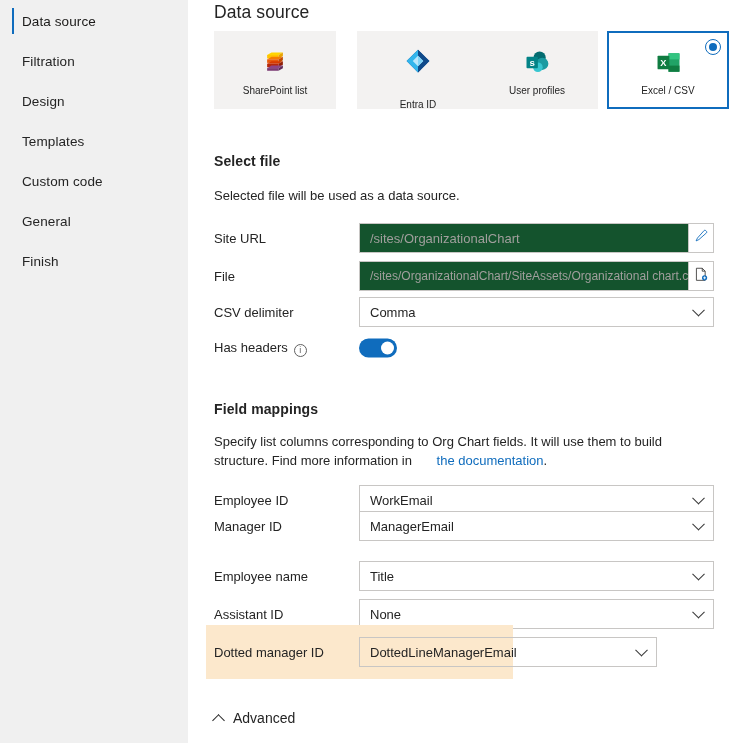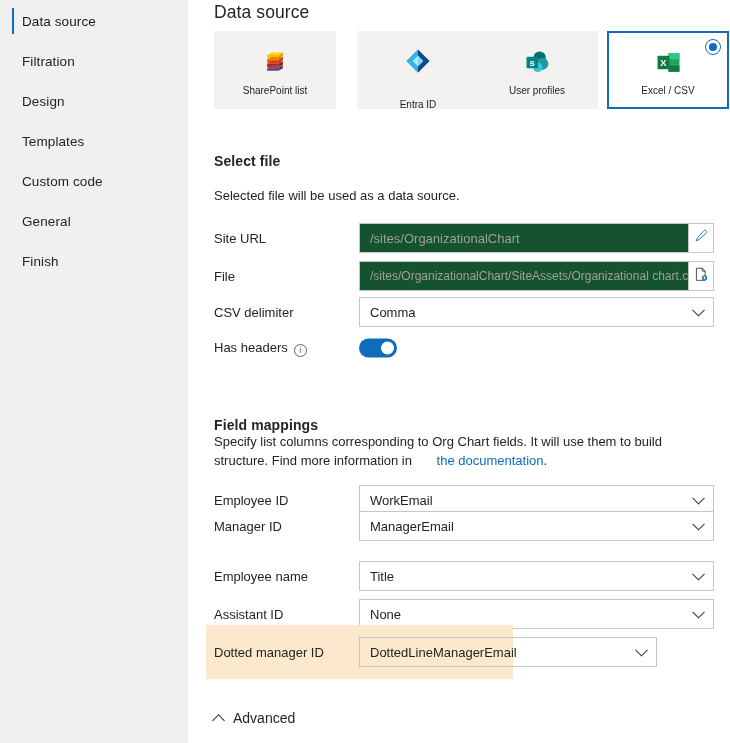--- a/index.html
+++ b/index.html
@@ -282,21 +282,21 @@
       </div>
     </div>
 
     <div class="row" style="top:333px">
       <div class="row-label">
         <span>Has headers</span><span class="info-icon">i</span>
       </div>
       <div class="toggle"></div>
     </div>
 
-    <div class="h2" style="top:417px">Field mappings</div>
+    <div class="h2" style="top:401px">Field mappings</div>
     <div class="body-text" style="top:432px; width:498px">
       <span>Specify list columns corresponding to Org Chart fields. It will use them to build structure. Find more information in </span><a href="#" class="link">the documentation</a><span>.</span>
     </div>
 
     <div id="mapping-rows">
         <div class="row" style="top: 485px;">
           <div class="row-label">Employee ID</div>
           <div class="field" style="width:355px">
             <span class="field-text">WorkEmail</span>
             <span class="chev"></span>

